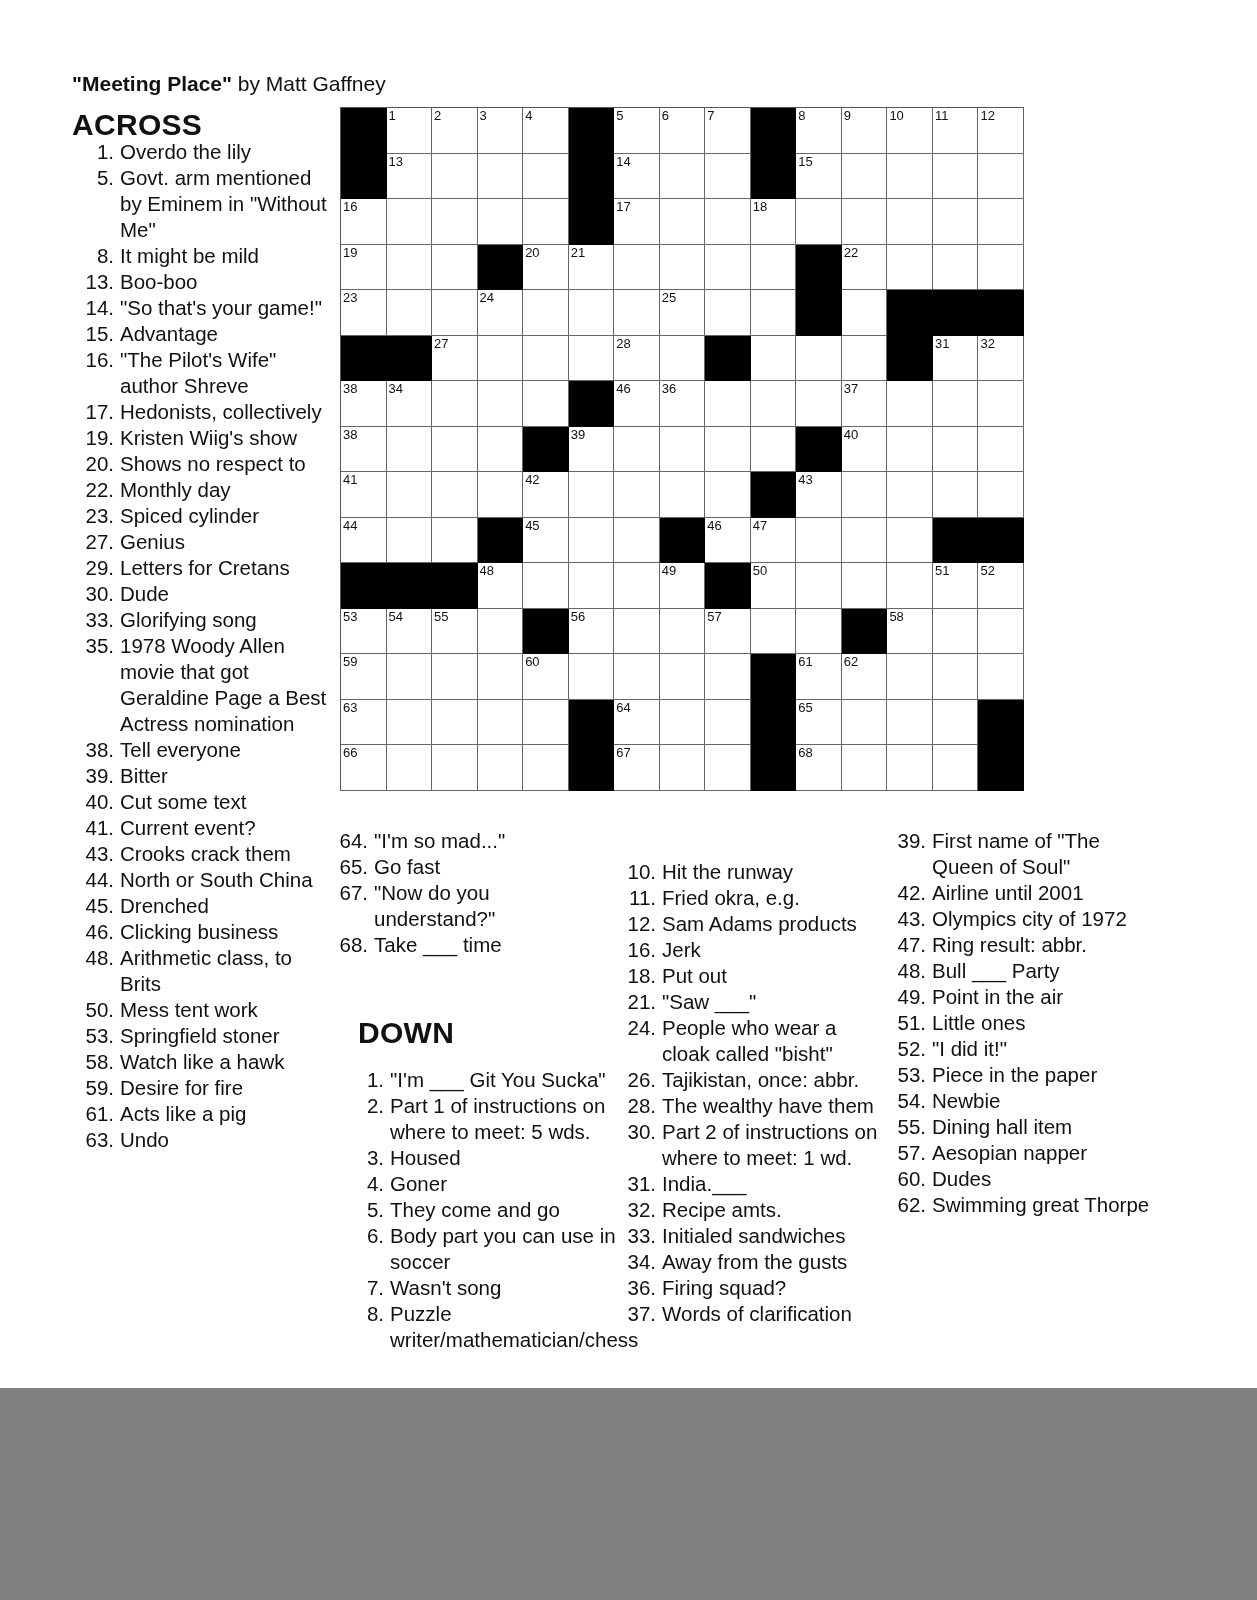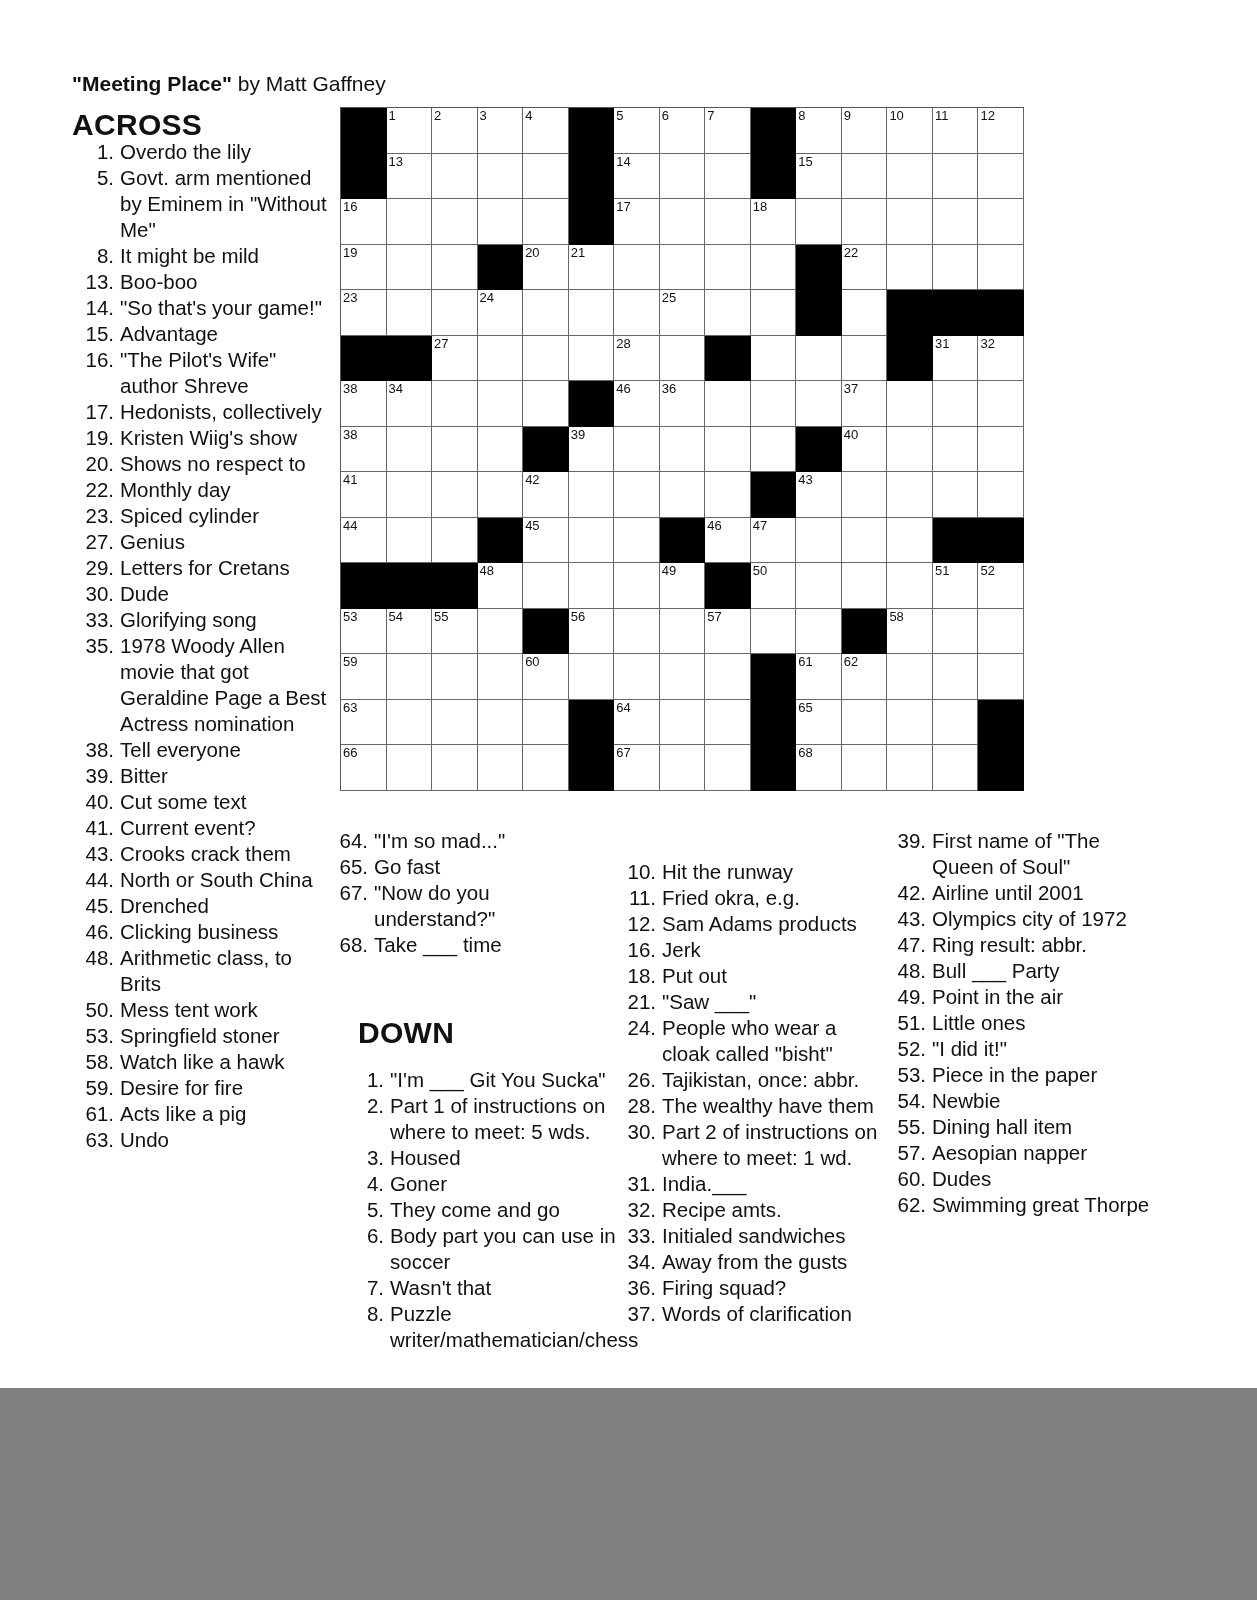--- a/index.html
+++ b/index.html
@@ -448,21 +448,21 @@
     <div class="clue"><span class="num">68.</span><span>Take ___ time</span></div>
   </div>
 
 <div class="clue-col" id="col-d1" style="left:340px; top:1067px; width:280px;">
     <div class="clue"><span class="num">1.</span><span>"I'm ___ Git You Sucka"</span></div>
     <div class="clue"><span class="num">2.</span><span>Part 1 of instructions on where to meet: 5 wds.</span></div>
     <div class="clue"><span class="num">3.</span><span>Housed</span></div>
     <div class="clue"><span class="num">4.</span><span>Goner</span></div>
     <div class="clue"><span class="num">5.</span><span>They come and go</span></div>
     <div class="clue"><span class="num">6.</span><span>Body part you can use in soccer</span></div>
-    <div class="clue"><span class="num">7.</span><span>Wasn't that</span></div>
+    <div class="clue"><span class="num">7.</span><span>Wasn't song</span></div>
     <div class="clue"><span class="num">8.</span><span>Puzzle writer/mathematician/chess</span></div>
   </div>
 
 <div class="clue-col" id="col-d2" style="left:612px; top:828px; width:270px;margin-top:31px;">
     <div class="clue"><span class="num">10.</span><span>Hit the runway</span></div>
     <div class="clue"><span class="num">11.</span><span>Fried okra, e.g.</span></div>
     <div class="clue"><span class="num">12.</span><span>Sam Adams products</span></div>
     <div class="clue"><span class="num">16.</span><span>Jerk</span></div>
     <div class="clue"><span class="num">18.</span><span>Put out</span></div>
     <div class="clue"><span class="num">21.</span><span>"Saw ___"</span></div>

